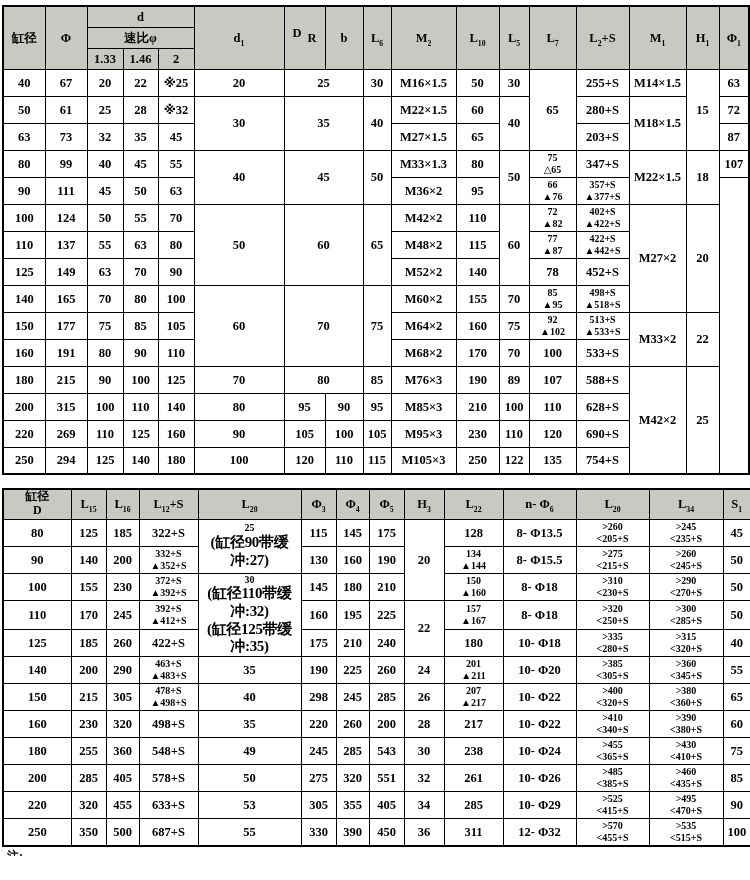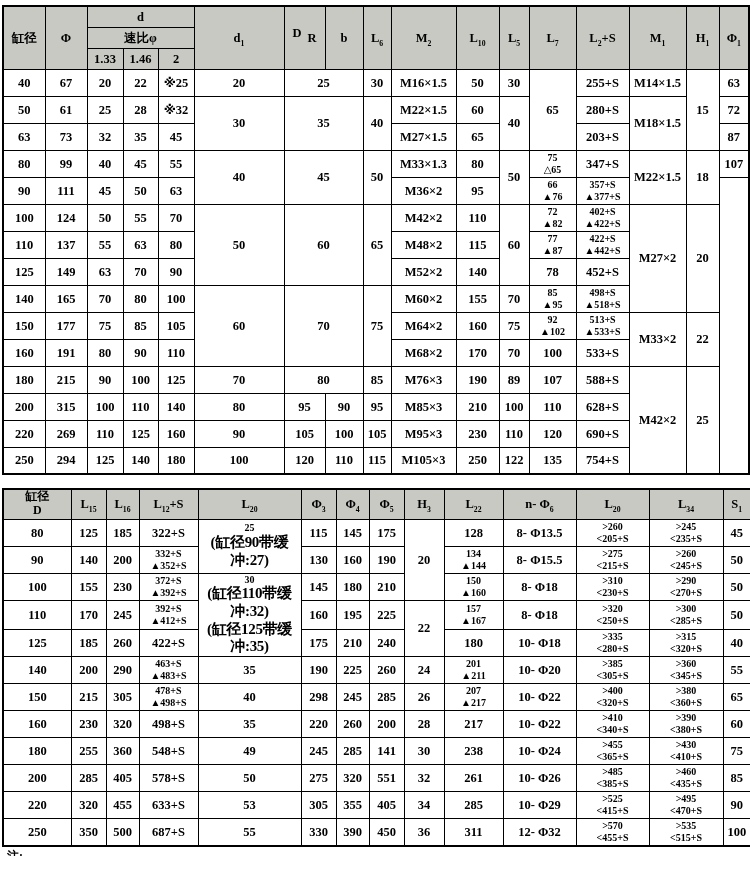--- a/index.html
+++ b/index.html
@@ -479,21 +479,21 @@
           <td>60</td>
         </tr>
         <tr>
           <td>180</td>
           <td>255</td>
           <td>360</td>
           <td>548+S</td>
           <td>49</td>
           <td>245</td>
           <td>285</td>
-          <td>141</td>
+          <td>543</td>
           <td>30</td>
           <td>238</td>
           <td>10- Φ24</td>
           <td class="multi">&gt;455<br>&lt;365+S</td>
           <td class="multi">&gt;430<br>&lt;410+S</td>
           <td>75</td>
         </tr>
         <tr>
           <td>200</td>
           <td>285</td>

